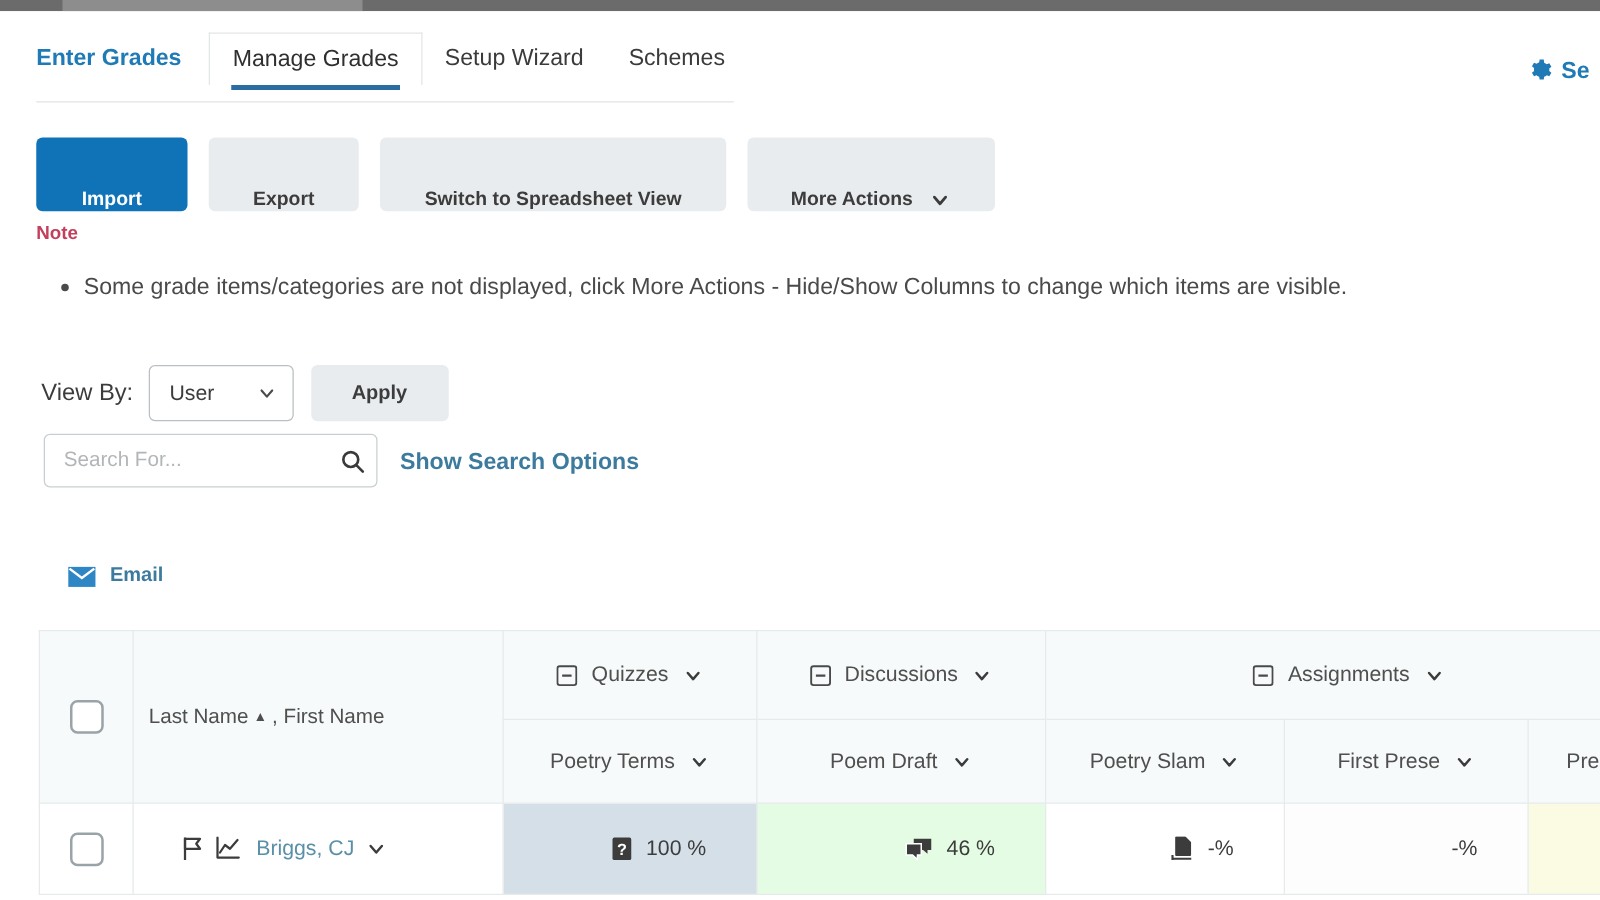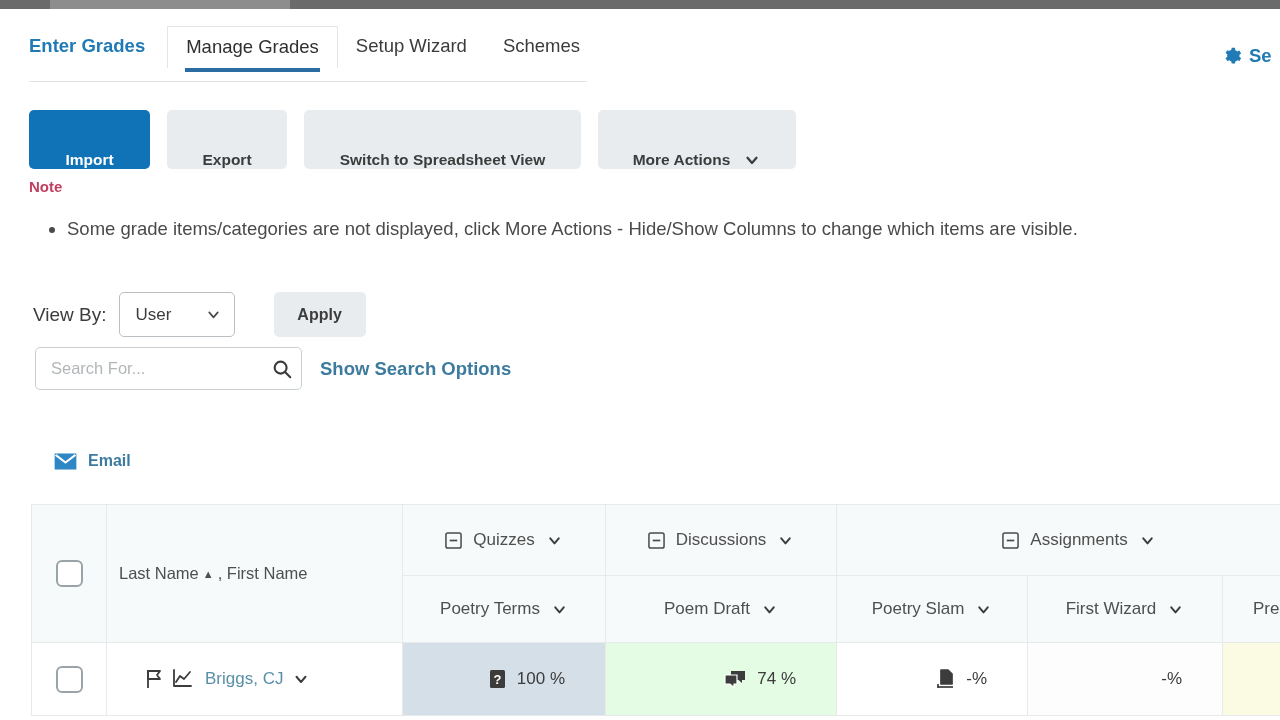--- a/index.html
+++ b/index.html
@@ -120,21 +120,21 @@
   #viewby-select {
     width: 116px; height: 45px;
     border: 1px solid #b9bfc2; border-radius: 5px;
     background: #fff;
     display: flex; align-items: center; justify-content: space-between;
     padding: 0 12px 0 16px;
     font-size: 17px; color: #3c3c3c;
     cursor: pointer;
   }
   #btn-apply {
-    width: 92px; height: 45px; margin-left: 27px;
+    width: 110px; height: 45px; margin-left: 2px;
     background: #e8ecee; border-radius: 5px;
     display: flex; align-items: center; justify-content: center;
     font-size: 16px; font-weight: 700; color: #3c3c3c;
     cursor: pointer;
   }
 
   
   #search-row {
     position: absolute; left: 35px; top: 347px;
     display: flex; align-items: center;
@@ -421,21 +421,21 @@
           <span>Poetry Slam</span>
           <span>
             <svg width="17" height="17" viewBox="0 0 24 24" fill="none" stroke="#3c3c3c" stroke-width="2.8" stroke-linecap="round" stroke-linejoin="round">
                 <polyline points="6 9 12 16 18 9"></polyline>
               </svg>
           </span>
         </div>
       </td>
       <td class="hdr-cell2">
         <div class="col-inner">
-          <span>First Wizard</span>
+          <span>First Prese</span>
           <span>
             <svg width="17" height="17" viewBox="0 0 24 24" fill="none" stroke="#3c3c3c" stroke-width="2.8" stroke-linecap="round" stroke-linejoin="round">
                 <polyline points="6 9 12 16 18 9"></polyline>
               </svg>
           </span>
         </div>
       </td>
       <td class="hdr-cell2">
         <div class="col-inner" style="justify-content:flex-start;padding-left:18px">
           <span>Prese</span>
@@ -483,21 +483,21 @@
         </div>
       </td>
       <td class="cell-disc">
         <div class="grade-inner">
           <span>
             <svg width="22" height="19" viewBox="0 0 22 19" fill="#3c3c3c">
                 <path d="M7 1 h14 v9 h-3 l0 3 -3.5 -3 H7 z"></path>
                 <path d="M1 5 h12 v9 h-3 l-0.2 3.4 L6 14 H1 z" stroke="#ffffff" stroke-width="1.2"></path>
               </svg>
           </span>
-          <span>74 %</span>
+          <span>46 %</span>
         </div>
       </td>
       <td class="cell-plain">
         <div class="grade-inner">
           <span>
             <svg width="19" height="21" viewBox="0 0 19 21" fill="none" stroke="#3c3c3c" stroke-width="1.7" stroke-linejoin="round">
                 <path d="M5 1 h7 l4 4 v10 H5 z" fill="#3c3c3c"></path>
                 <line x1="2" y1="18" x2="17" y2="18"></line>
                 <line x1="2" y1="15" x2="2" y2="19"></line>
               </svg>

